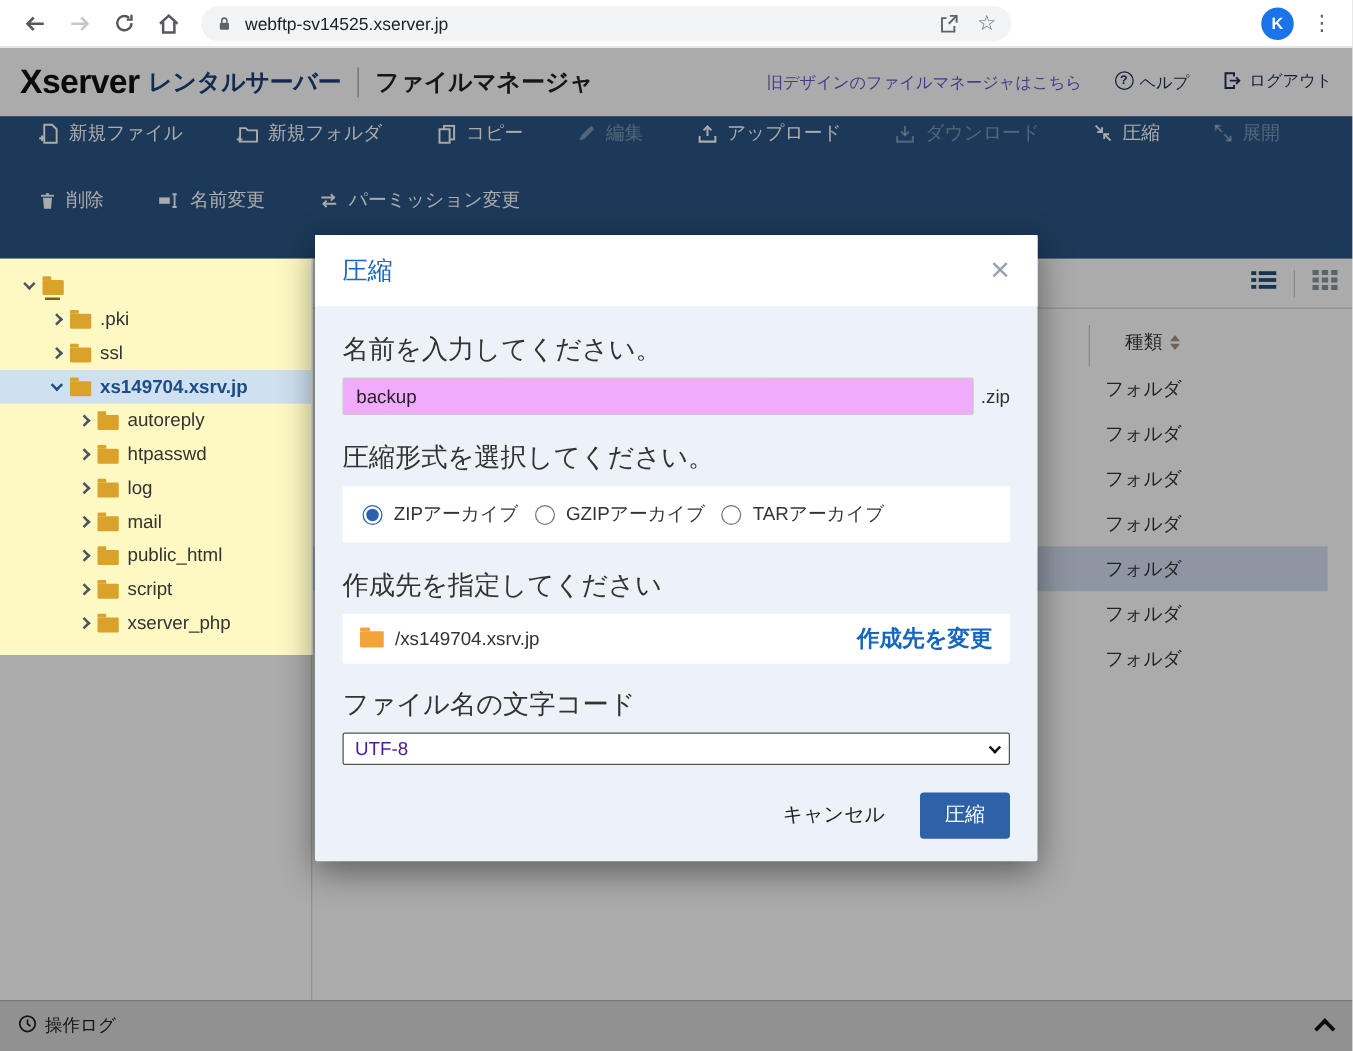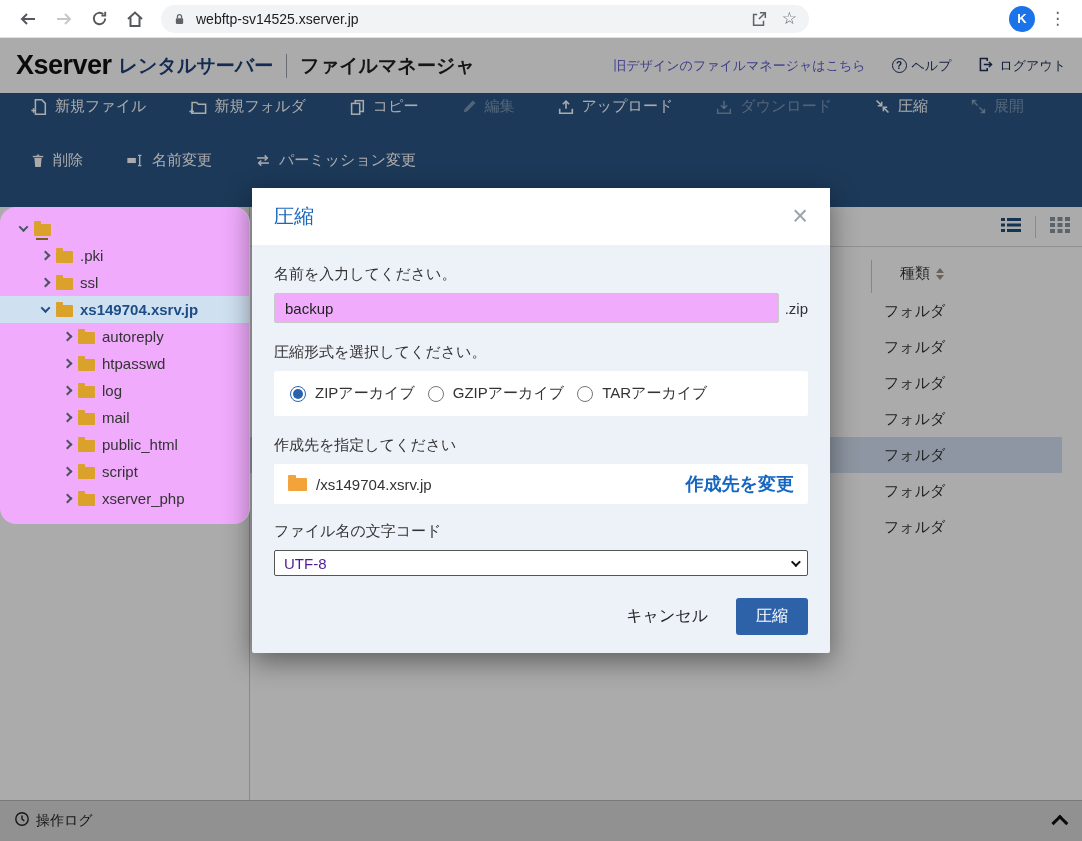--- a/index.html
+++ b/index.html
@@ -25,21 +25,21 @@
   .app { position:absolute; top:38px; left:0; right:0; bottom:0; background:#fff; }
 
   .appheader { position:absolute; top:0; left:0; right:0; height:55px; background:#fff;
     display:flex; align-items:center; padding:0 16px; }
   .brand { font-size:27px; font-weight:800; color:#111; letter-spacing:-0.5px; }
   .brand-suffix { font-size:19px; font-weight:700; color:#1d4178; margin-left:7px; }
   .hdr-sep { width:1px; height:24px; background:#9aa1ab; margin:0 13px; }
   .app-title { font-size:19px; font-weight:700; color:#222; }
   .hdr-right { margin-left:auto; display:flex; align-items:center; gap:26px; font-size:13px; }
   .legacy-link { color:#5f5bd0; cursor:pointer; }
-  .hdr-btn { display:flex; align-items:center; gap:5px; color:#1a2c55; cursor:pointer; }
+  .hdr-btn { display:flex; align-items:flex-start; gap:5px; color:#1a2c55; cursor:pointer; }
   .qicon { width:15px; height:15px; border:1.5px solid #1a2c55; border-radius:50%;
     display:flex; align-items:center; justify-content:center; font-size:10px; font-weight:bold; }
   .qicon::before { content:"?"; }
 
   
   .toolbar { position:absolute; top:55px; left:0; right:0; height:114px; background:#2b5585; padding:4px 0 0 30px; }
   .tb-row { height:54px; display:flex; align-items:flex-start; gap:42px; }
   .tb-btn { display:flex; align-items:center; gap:7px; color:#fff; font-size:15px; cursor:pointer; white-space:nowrap; }
   .tb-btn.disabled { color:rgba(255,255,255,0.38); cursor:default; }
   .tb-btn svg { display:block; }
@@ -70,22 +70,22 @@
   .bottombar { position:absolute; left:0; right:0; bottom:0; height:41px; background:#d9d9d9;
     border-top:1px solid #b5b5b5; display:flex; align-items:center; padding:0 14px; color:#222; }
   .bottombar .loglabel { font-size:14px; margin-left:6px; }
   .chev-up { margin-left:auto; width:12px; height:12px; border-left:3px solid #111; border-top:3px solid #111;
     transform:rotate(45deg) translateY(3px); cursor:pointer; }
 
   
   .overlay { position:absolute; inset:0; background:rgba(0,0,0,0.33); z-index:50; }
 
   
-  .treepanel { position:absolute; left:0; top:169px; width:250px; background:#f0abfc; z-index:60;
-    padding:8px 0 12px; border-right:1px solid #d5dde8;border-radius:16px; }
+  .treepanel { position:absolute; left:0; top:169px; width:250px; background:#fef9c3; z-index:60;
+    padding:8px 0 12px; border-right:1px solid #d5dde8; }
   .tree-item { height:27px; display:flex; align-items:center; gap:7px; font-size:15px; color:#333; cursor:pointer; }
   .tree-item.lvl0 { padding-left:20px; }
   .tree-item.lvl1 { padding-left:42px; }
   .tree-item.lvl2 { padding-left:64px; }
   .tree-item.selected { background:#cfe0f1; color:#1d4d86; font-weight:bold; }
   .chev { width:7px; height:7px; border-right:2px solid #4a5560; border-bottom:2px solid #4a5560; flex:0 0 auto; }
   .chev.right { transform:rotate(-45deg); }
   .chev.down  { transform:rotate(45deg) translate(-1px,-1px); }
   .tree-item.selected .chev { border-color:#1d4d86; }
   .folder { position:relative; width:17px; height:12px; background:#dba22b; border-radius:1px; flex:0 0 auto; margin-top:2px; }
@@ -93,21 +93,21 @@
     background:#dba22b; border-radius:1px 1px 0 0; }
   .folder.root::after { content:""; position:absolute; bottom:-4px; left:2px; width:12px; height:2px; background:#7a5f17; }
 
   
   .modal { position:absolute; left:252px; top:150px; width:578px; z-index:70; background:#edf1f8;
     box-shadow:0 8px 28px rgba(0,0,0,0.45); border-radius:2px; }
   .modal-header { background:#fff; height:57px; display:flex; align-items:center; padding:0 22px; }
   .modal-title { color:#1b67bc; font-size:20px; }
   .modal-close { margin-left:auto; color:#9aa3ab; font-size:27px; line-height:1; cursor:pointer; }
   .modal-body { padding:14px 22px 18px; }
-  .dlg-label { font-size:15px; color:#333; margin:6px 0 9px; }
+  .dlg-label { font-size:21px; color:#333; margin:6px 0 9px; }
   .name-row { display:flex; align-items:center; }
   .name-input { flex:1; height:30px; border:1px solid #c9c9c9; border-radius:2px; background:#f0abfc;
     font-size:15px; padding:0 10px; color:#222; font-family:inherit; outline:none; }
   .name-suffix { font-size:15px; color:#333; margin-left:6px; }
   .mt20 { margin-top:20px; }
   .mt18 { margin-top:18px; }
   .format-box { background:#fff; border-radius:2px; padding:13px 16px; display:flex; flex-direction:row; gap:13px; }
   .radio-row { display:flex; align-items:center; gap:9px; font-size:15px; color:#333; cursor:pointer; }
   .radio { width:16px; height:16px; border:1px solid #767676; border-radius:50%; background:#fff;
     display:flex; align-items:center; justify-content:center; flex:0 0 auto; }

